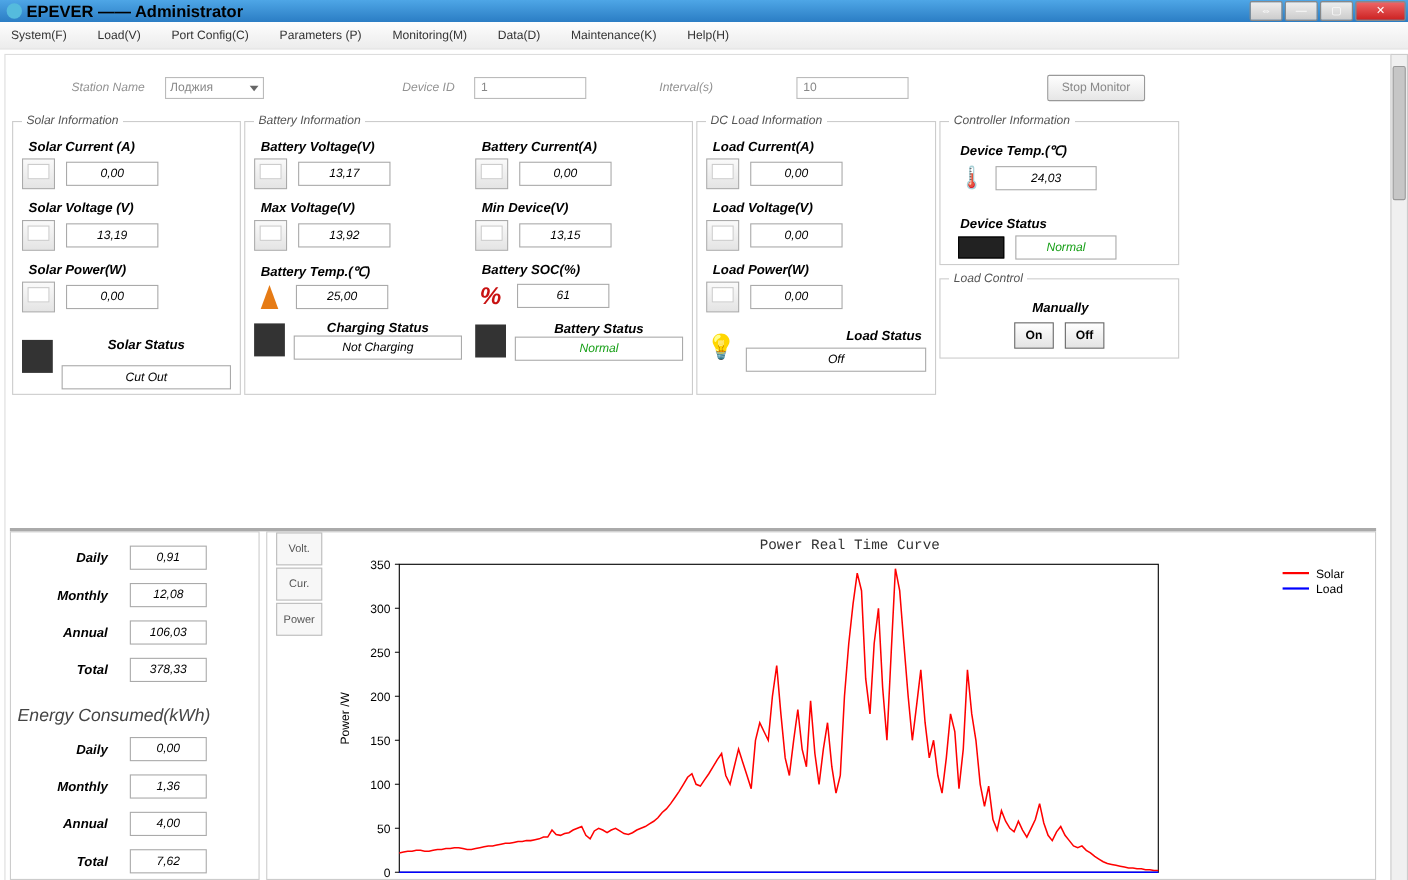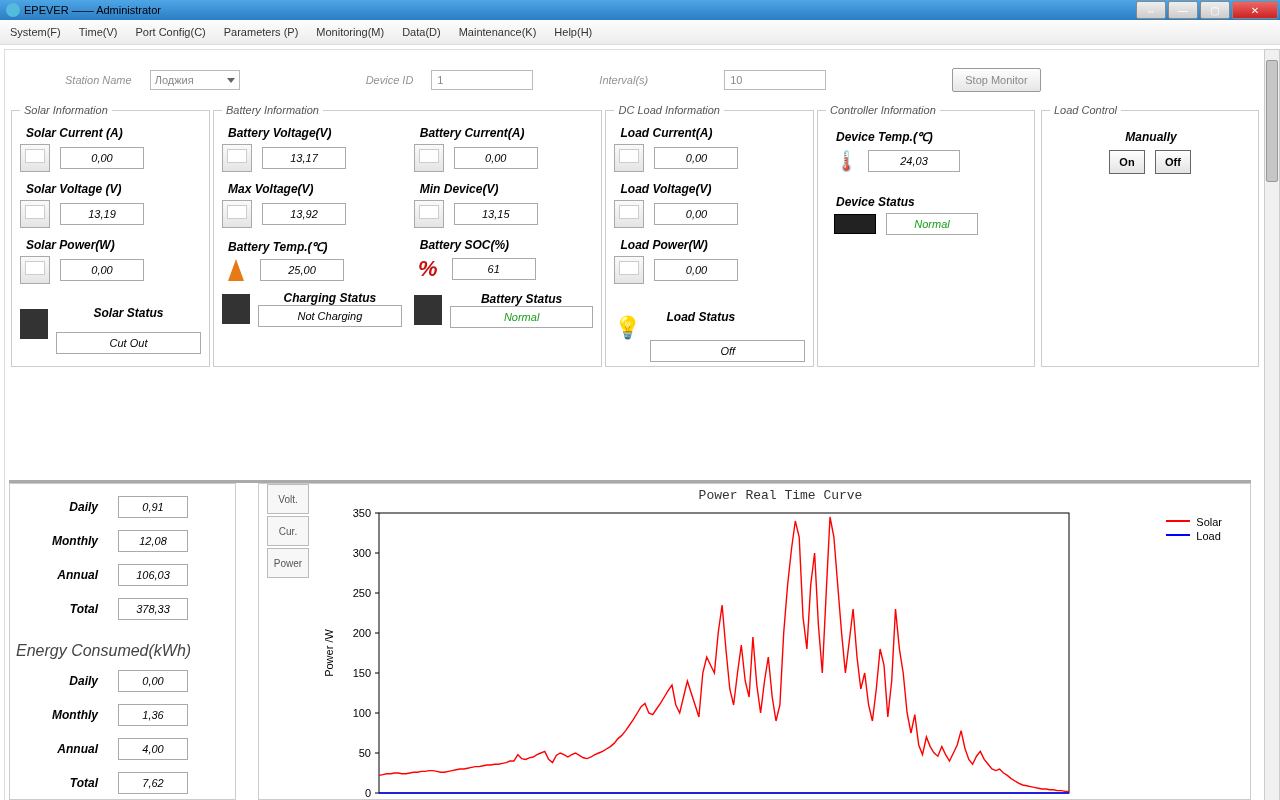--- a/index.html
+++ b/index.html
@@ -1,22 +1,22 @@
 <!DOCTYPE html>
 <html><head>
 <meta charset="utf-8">
 <style>
 html,body{margin:0;padding:0;font-family:Tahoma,Segoe UI,Arial,sans-serif;font-size:11px;background:#fff;color:#000;overflow:hidden}
 .titlebar{height:20px;background:linear-gradient(#4ea6e6,#2b7dc4);display:flex;align-items:center;padding:0 2px;color:#fff}
 .titlebar .app-icon{width:14px;height:14px;border-radius:50%;background:#5bd;margin:0 4px}
-.titlebar .title{color:#000;font-weight:normal;font-size:11px}
+.titlebar .title{color:#000;font-weight:bold;font-size:15px}
 .titlebar .spacer{flex:1}
 .winbtn{width:28px;height:16px;margin-left:2px;background:linear-gradient(#eee,#ccc);border:1px solid #888;border-radius:2px;display:flex;align-items:center;justify-content:center;font-size:10px}
 .winbtn.close{background:linear-gradient(#e66,#c22);color:#fff;width:44px}
-.menubar{height:24px;background:linear-gradient(#fdfdfd,#ececec);border-bottom:1px solid #ddd;display:flex;align-items:center;padding:0 10px;gap:18px;color:#333}
+.menubar{height:24px;background:linear-gradient(#fdfdfd,#ececec);border-bottom:1px solid #ddd;display:flex;align-items:center;padding:0 10px;gap:28px;color:#333}
 .menubar span{cursor:pointer}
 .content{position:relative;height:calc(800px - 44px);overflow:hidden}
 .scrollpane{position:absolute;left:0;top:0;right:14px;bottom:0;overflow:hidden;border:1px solid #ddd;margin:4px 0 0 4px}
 .vscroll{position:absolute;right:0;top:4px;bottom:0;width:14px;background:#f0f0f0;border:1px solid #ccc}
 .vscroll .thumb{position:absolute;left:1px;right:1px;top:10px;height:120px;background:#c6c6c6;border:1px solid #999;border-radius:2px}
 .toprow{display:flex;align-items:center;gap:18px;padding:18px 50px 12px 60px;color:#888}
 .toprow label{font-style:italic;color:#929292}
 .combo{width:80px;height:18px;border:1px solid #bbb;background:#fff;padding:0 4px;display:flex;align-items:center;justify-content:space-between}
 .combo .arrow{border-left:4px solid transparent;border-right:4px solid transparent;border-top:5px solid #666}
 .txtfield{height:18px;border:1px solid #bbb;background:#fff;padding:0 5px;display:flex;align-items:center;color:#888}
@@ -43,21 +43,21 @@
 .ctrl-label{font-weight:bold;font-style:italic;font-size:12px;margin:6px 0 4px 10px}
 .ctrl-body{display:flex;align-items:center;gap:10px;padding-left:8px}
 .therm-icon{width:24px;font-size:20px}
 .dev-icon{width:40px;height:18px;background:#222;border:1px solid #000}
 .ctrl-norm{width:90px;height:20px;border:1px solid #aaa;display:flex;align-items:center;justify-content:center}
 .loadctrl{text-align:center;padding-top:6px}
 .loadctrl .btns{display:flex;gap:10px;justify-content:center;margin-top:6px}
 .onoff{width:34px;height:22px;border:1px solid #666;background:linear-gradient(#fefefe,#e4e4e4);display:flex;align-items:center;justify-content:center;font-weight:bold}
 
 .lower{position:absolute;left:4px;right:14px;top:430px;bottom:0;display:flex;border-top:3px solid #aaa}
-.energycol{width:225px;border:1px solid #ccc;margin-right:22px}
+.energycol{width:225px;border:1px solid #ccc;margin-right:6px}
 .energycol .eheader{font-style:italic;font-size:16px;color:#444;padding:4px 6px;border-bottom:0}
 .energycol .kpair{display:flex;align-items:center;padding:6px 10px 6px 18px;gap:20px}
 .energycol .kpair .klabel{width:70px;text-align:right;font-weight:bold;font-style:italic;font-size:12px}
 .energycol .kpair .kval{width:68px;height:20px;border:1px solid #aaa;display:flex;align-items:center;justify-content:center;font-style:italic}
 .chartarea{flex:1;position:relative;border:1px solid #ccc}
 .tabcol{position:absolute;left:8px;top:0;width:42px}
 .tabbtn{height:28px;border:1px solid #bbb;display:flex;align-items:center;justify-content:center;background:#f7f7f7;font-size:10px;color:#555;margin-bottom:2px;cursor:pointer}
 .chart{position:absolute;left:60px;top:4px;right:8px;bottom:4px}
 .chart-title{text-align:center;font-family:"Courier New",monospace;font-size:13px;color:#333}
 .legend{position:absolute;right:20px;top:28px;font-size:11px}
@@ -77,21 +77,21 @@
   <div class="title">EPEVER —— Administrator</div>
   <div class="spacer"></div>
   <div class="winbtn">⇔</div>
   <div class="winbtn">—</div>
   <div class="winbtn">▢</div>
   <div class="winbtn close">✕</div>
 </div>
 
 <div class="menubar">
   <span>System(F)</span>
-  <span>Time(V)</span>
+  <span>Load(V)</span>
   <span>Port Config(C)</span>
   <span>Parameters (P)</span>
   <span>Monitoring(M)</span>
   <span>Data(D)</span>
   <span>Maintenance(K)</span>
   <span>Help(H)</span>
 </div>
 
 <div class="content">
  <div class="scrollpane">
@@ -238,27 +238,27 @@
     <div class="row-metric">
             <div class="metric-label">Load Power(W)</div>
       <div class="metric-body">
               <div class="gauge-icon"></div>
               <div class="valuebox">0,00</div>
             </div>
           </div>
     <div class="status-row">
             <div class="bulb" style="width:28px;text-align:center">💡</div>
       <div style="flex:1">
-              <div class="metric-label" style="text-align:left;margin:16px">Load Status</div>
+              <div class="metric-label" style="text-align:right;margin:4px">Load Status</div>
       <div class="sbox">Off</div>
             </div>
           </div>
    </fieldset>
 
-   <div style="display:flex;flex-direction:row;gap:6px">
+   <div style="display:flex;flex-direction:column;gap:6px">
     <fieldset class="group-ctrl">
      <legend>Controller Information</legend>
      <div class="ctrl-label">Device Temp.(℃)</div>
      <div class="ctrl-body">
               <div class="therm-icon">🌡️</div>
               <div class="ctrl-norm" style="font-style:italic">24,03</div>
             </div>
      <div class="ctrl-label" style="margin-top:22px">Device Status</div>
      <div class="ctrl-body">
               <div class="dev-icon"></div>

